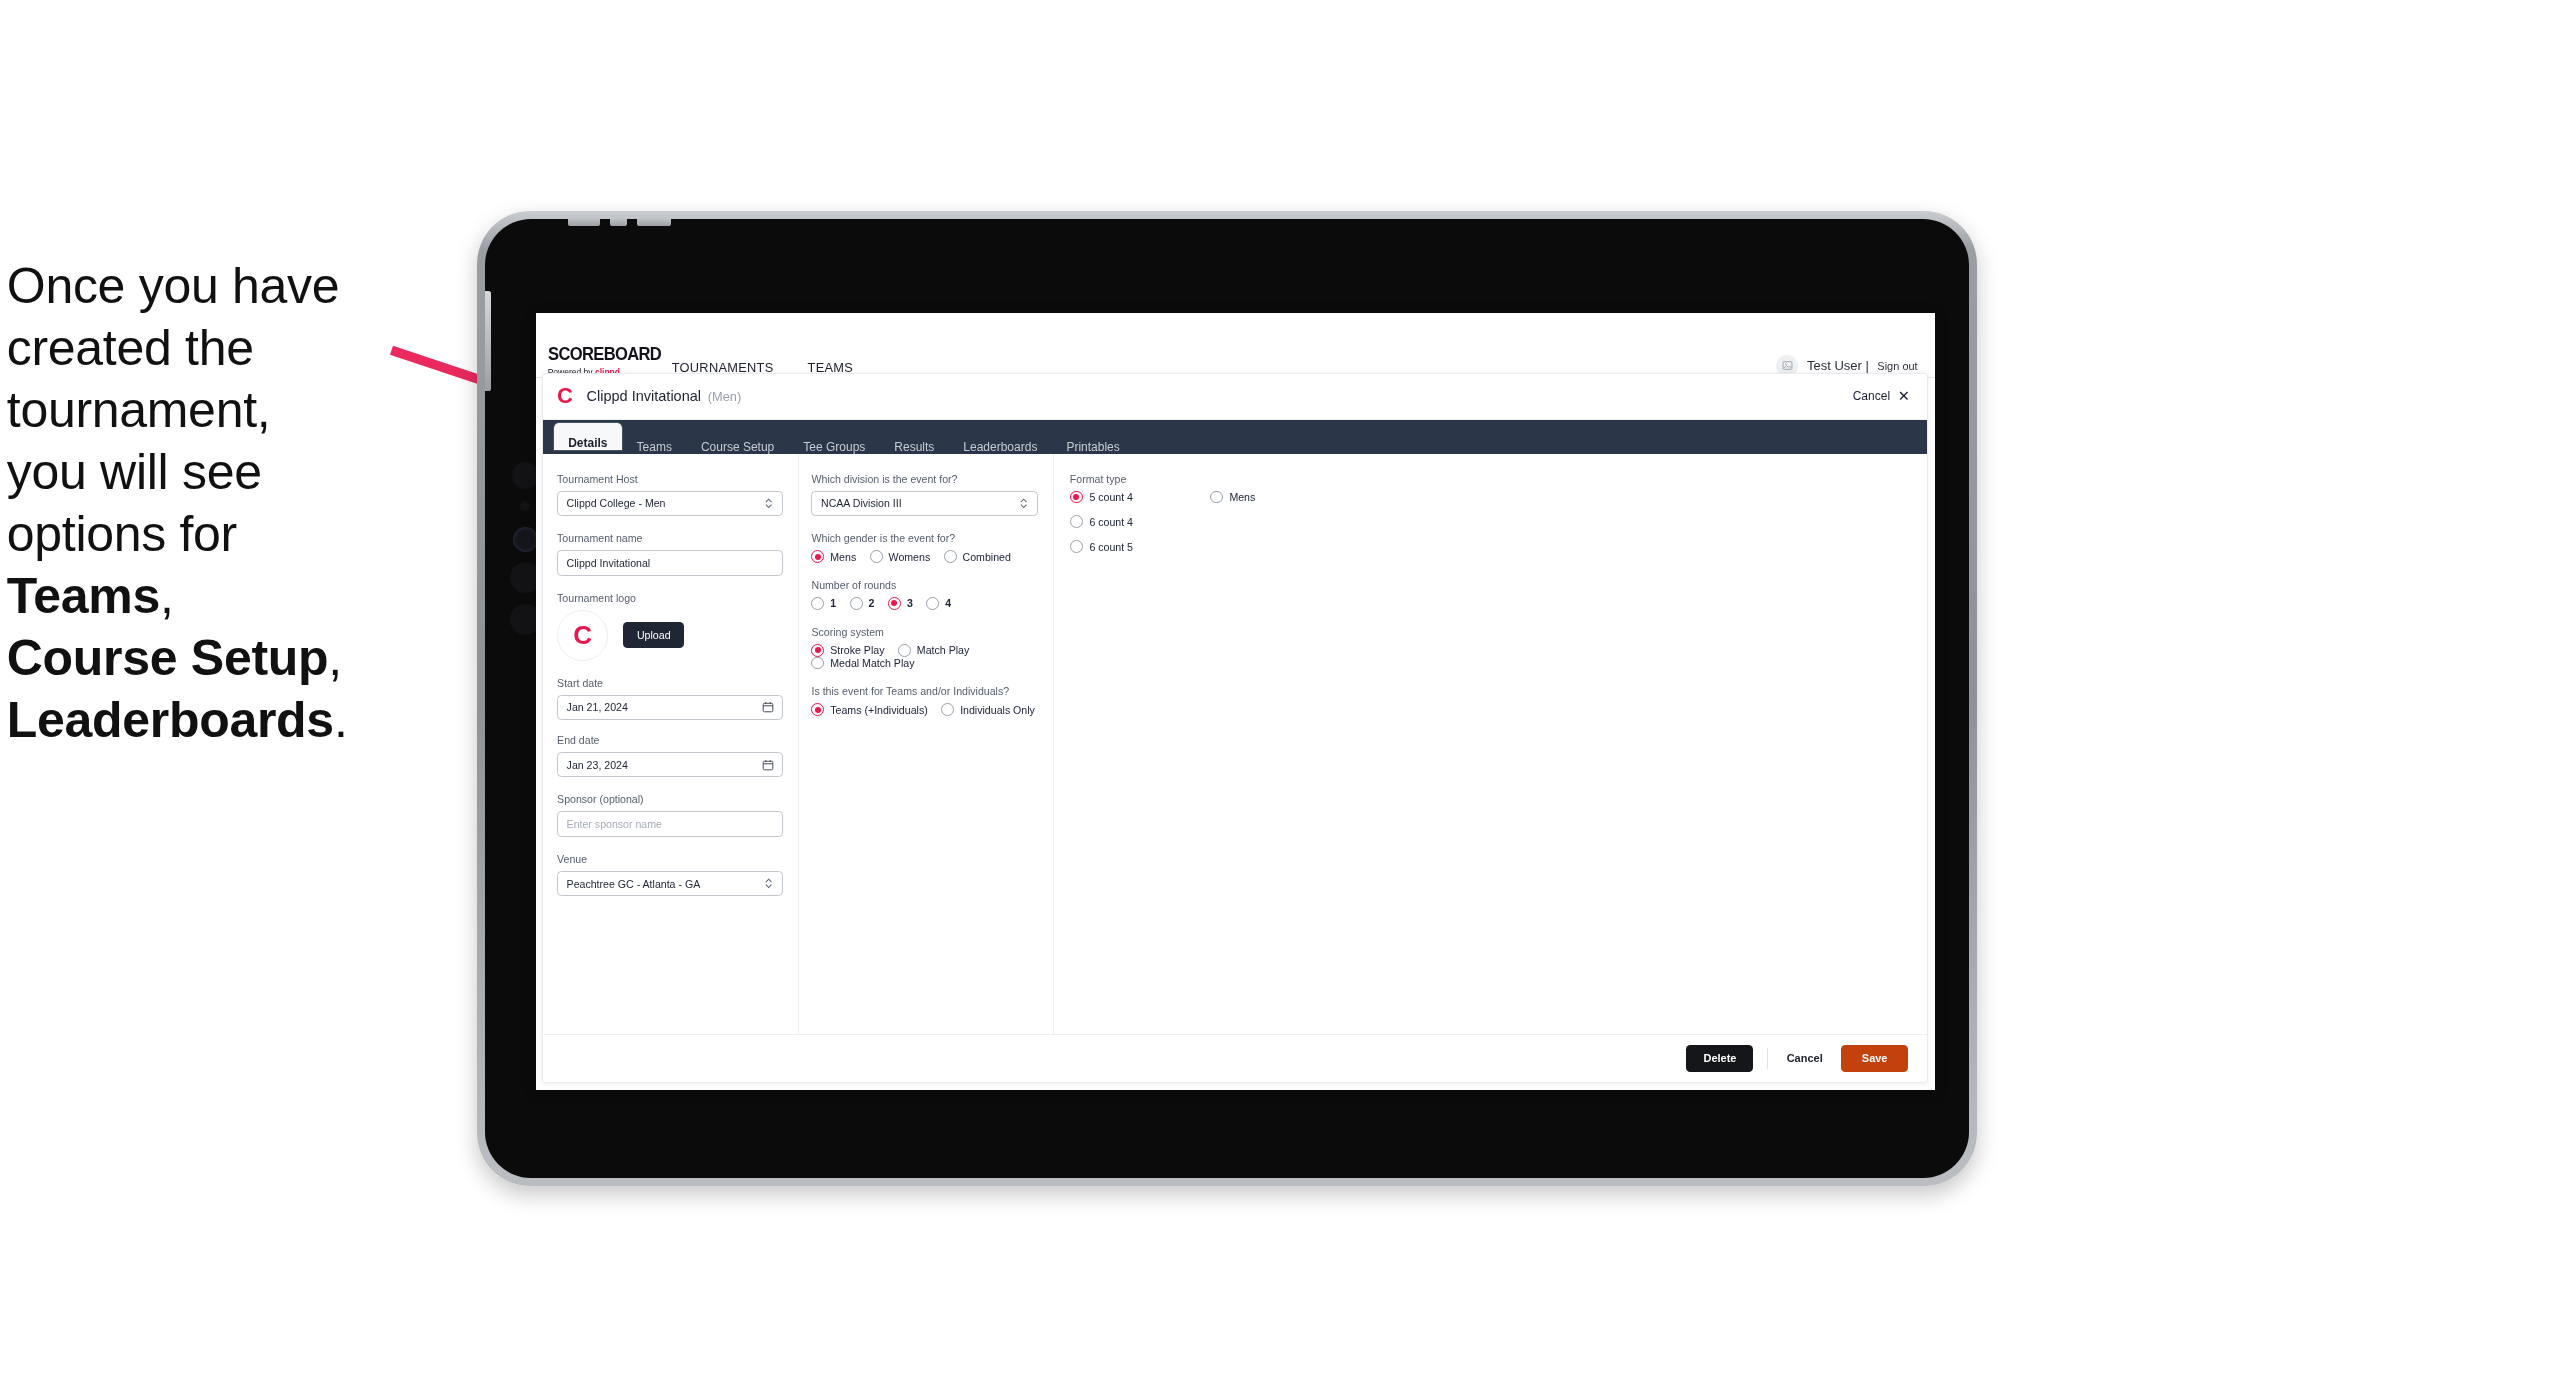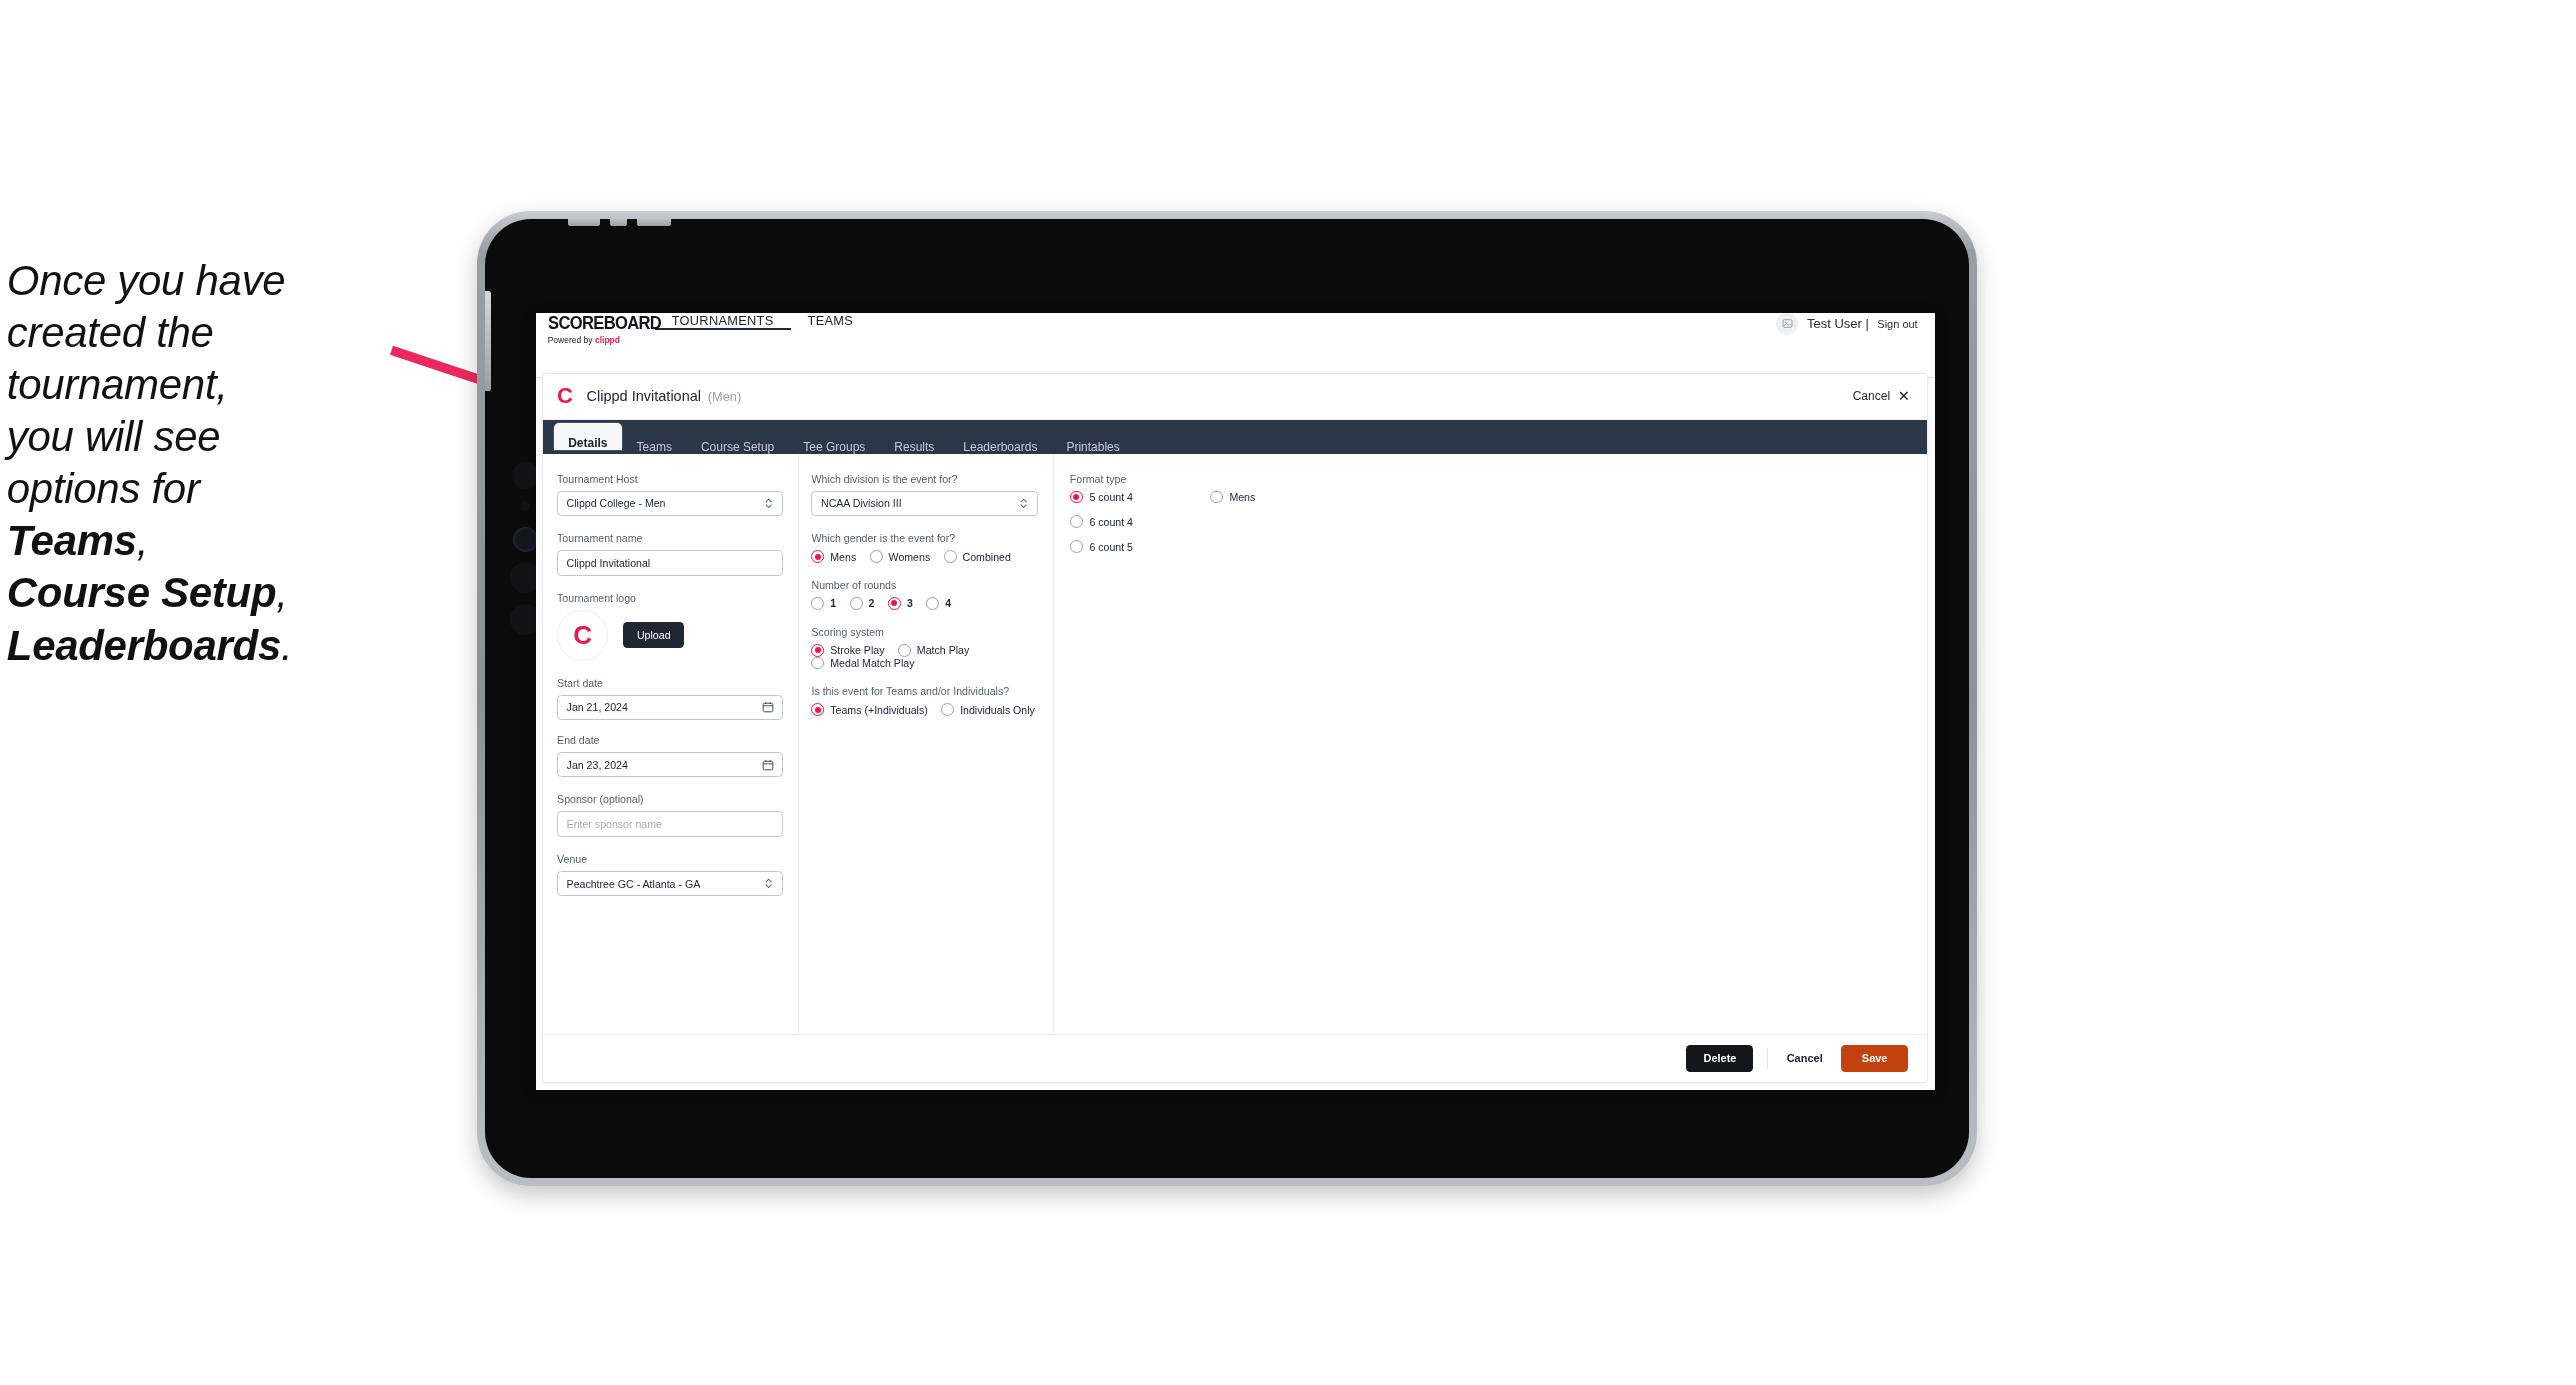--- a/index.html
+++ b/index.html
@@ -7,23 +7,22 @@
     width: 2576px; height: 1386px;
     background: #ffffff;
     font-family: "Liberation Sans", sans-serif;
     overflow: hidden;
   }
   #stage { position: relative; width: 2576px; height: 1386px; background: #fff; }
 
   
   #annotation {
     position: absolute; left: 6.8px; top: 255px; width: 426px;
-    font-size: 42px; line-height: 1.24; color: #111111;
+    font-size: 50px; line-height: 1.24; color: #111111;
     letter-spacing: -0.3px;
-    font-style: italic;
   }
   #annotation .b { font-weight: 700; }
 
   
   #arrow-annotation { position: absolute; left: 366px; top: 323px; width: 306px; height: 153px; }
 
   
   #tablet {
     position: absolute; left: 477px; top: 211px;
     width: 1500px; height: 975px;
@@ -56,21 +55,21 @@
   #app-window {
     position: absolute; left: 51px; top: 94px;
     width: 1399px; height: 777px;
     background: #ffffff;
     box-shadow: 0 1.7px 12px rgba(0,0,0,0.25);
   }
 
   
   #app-topbar {
     height: 65px; background: #ffffff; border-bottom: 0.9px solid #e3e5e8;
-    display: flex; align-items: flex-start; position: relative;
+    display: flex; align-items: flex-end; position: relative;
   }
   #brand {
     width: 119px; display: flex; flex-direction: column; justify-content: center;
     padding-left: 12px; padding-right: 6.8px;
   }
   #brand-title {
     font-family: "Liberation Sans", sans-serif;
     font-weight: 700; font-size: 18px; letter-spacing: -0.7px;
     color: #12131a; transform: scaleX(0.92); transform-origin: left center;
   }

